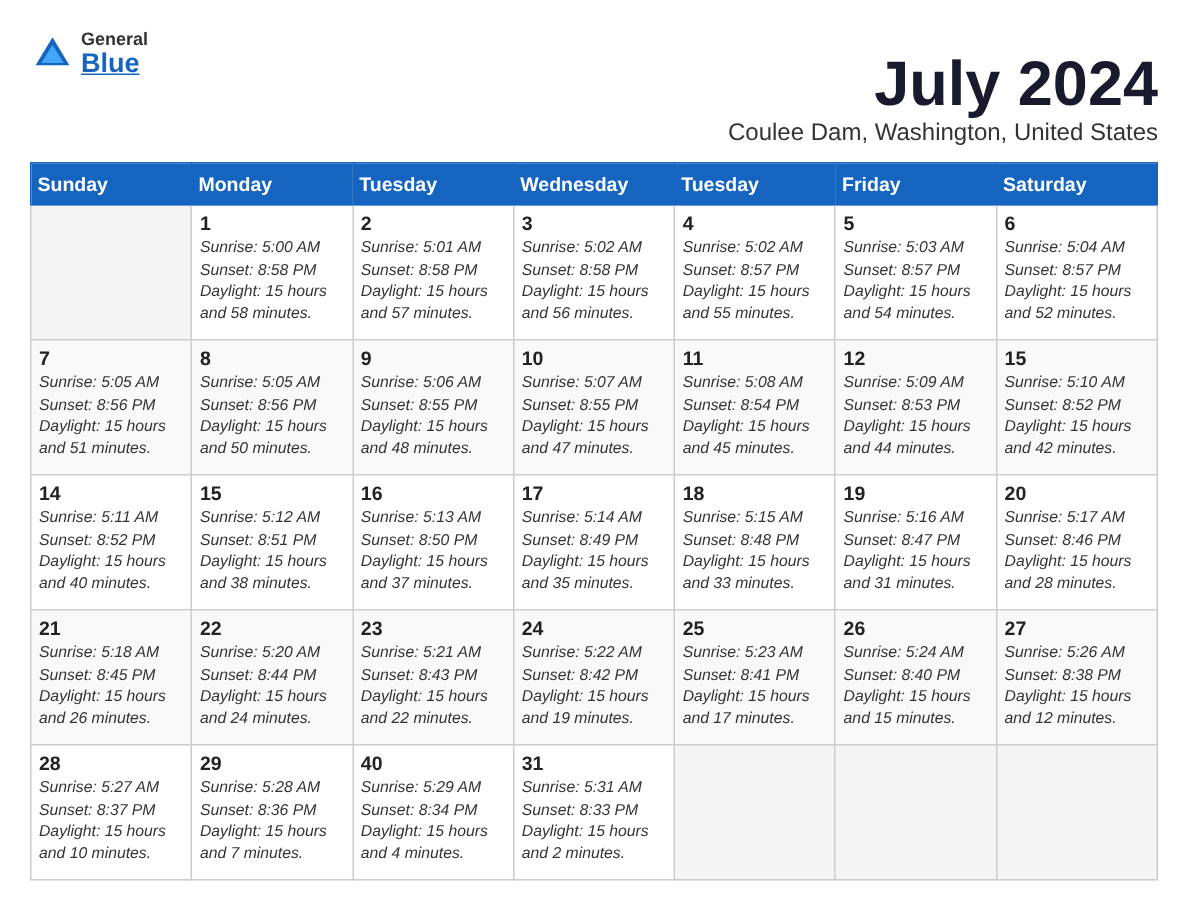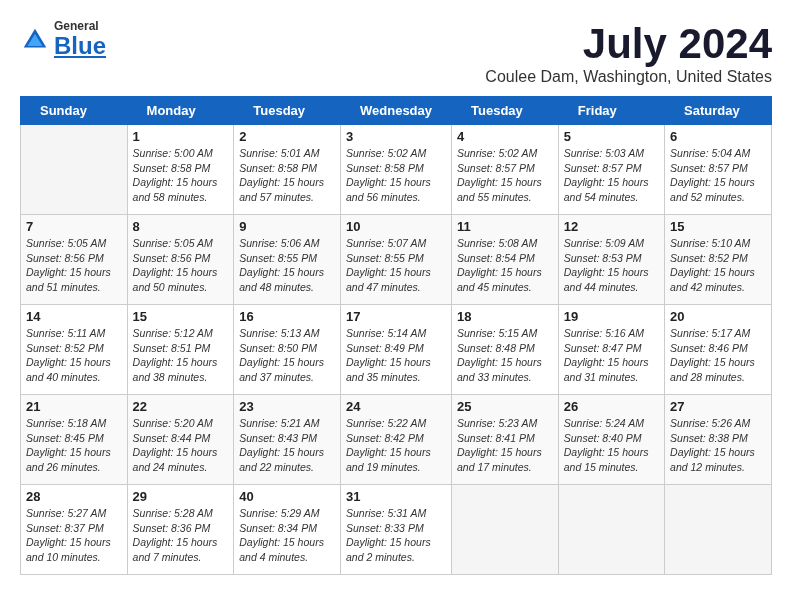--- a/index.html
+++ b/index.html
@@ -24,51 +24,52 @@
       display: flex;
       flex-direction: column;
       line-height: 1.1;
     }
     .logo-general {
       font-size: 12px;
       font-weight: bold;
       color: #333;
     }
     .logo-blue {
-      font-size: 24px;
+      font-size: 18px;
       font-weight: bold;
       color: #1565c0;
       text-decoration: underline;
     }
     .logo-icon {
       width: 30px;
       height: 30px;
       margin-right: 4px;
     }
     .title-area {
       text-align: right;
     }
     .cal-title {
       font-size: 42px;
       font-weight: bold;
       color: #1a1a2e;
+      margin-top: 12px;
     }
     .cal-subtitle {
       font-size: 16px;
       color: #333;
     }
     table {
       width: 100%;
       border-collapse: collapse;
       font-size: 11px;
     }
     thead tr th {
       background-color: #1565c0;
       color: #fff;
-      padding: 6px 19px;
+      padding: 6px 4px;
       text-align: left;
       font-size: 13px;
       font-weight: bold;
       border: 1px solid #1565c0;
     }
     tbody tr td {
       border: 1px solid #ccc;
       vertical-align: top;
       padding: 4px 5px;
       height: 90px;

